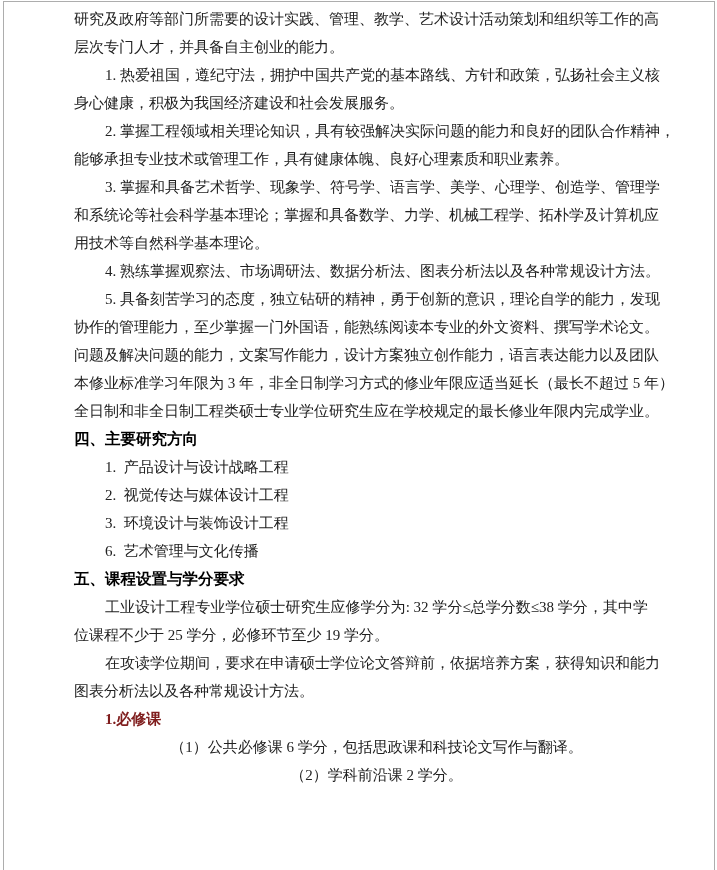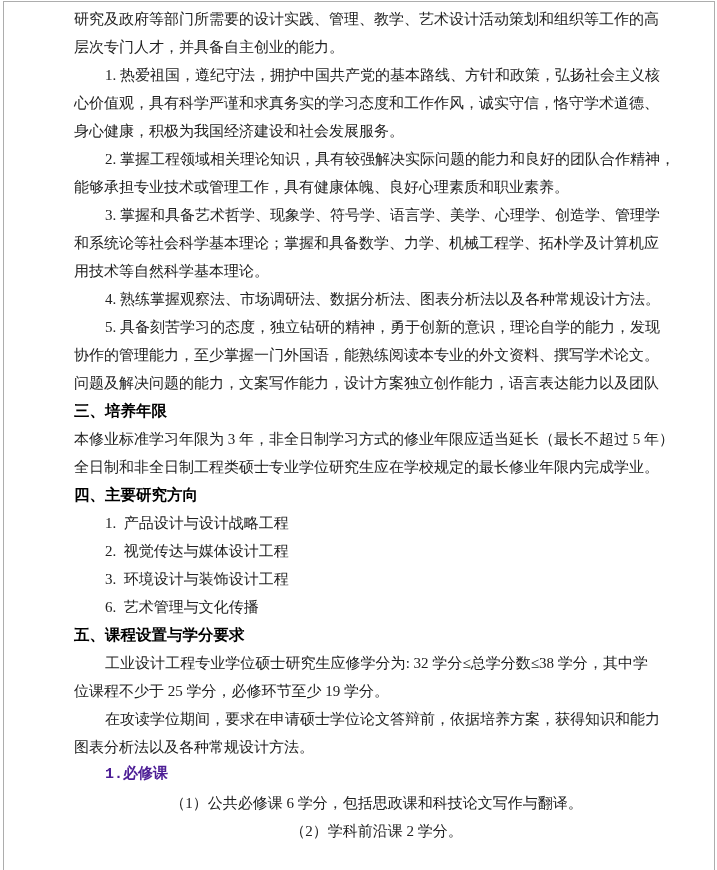--- a/index.html
+++ b/index.html
@@ -41,47 +41,45 @@
     text-align: justify;
     text-align-last: justify;
   }
   .heading {
     font-family: "Liberation Sans", "DejaVu Sans", sans-serif;
     font-weight: 700;
     color: #000000;
     font-size: 15.5px;
   }
   .subheading {
-    font-family: Liberation Mono, monospace;
+    font-family: Liberation Serif, serif;
     font-weight: 700;
-    color: #4c1d95;
+    color: #7f1d1d;
     padding-left: 31px;
   }
   .list { padding-left: 31px; }
 </style>
 </head>
 <body>
 
 <div class="page">
   <div class="content">
     <div class="line full">研究及政府等部门所需要的设计实践、管理、教学、艺术设计活动策划和组织等工作的高</div>
     <div class="line">层次专门人才，并具备自主创业的能力。</div>
     <div class="line indent full">1. 热爱祖国，遵纪守法，拥护中国共产党的基本路线、方针和政策，弘扬社会主义核</div>
-    <div class="line full">心价值观，具有科学严谨和求真务实的学习态度和工作作风，诚实守信，恪守学术道德、</div>
     <div class="line">身心健康，积极为我国经济建设和社会发展服务。</div>
     <div class="line indent full">2. 掌握工程领域相关理论知识，具有较强解决实际问题的能力和良好的团队合作精神，</div>
     <div class="line">能够承担专业技术或管理工作，具有健康体魄、良好心理素质和职业素养。</div>
     <div class="line indent full">3. 掌握和具备艺术哲学、现象学、符号学、语言学、美学、心理学、创造学、管理学</div>
     <div class="line full">和系统论等社会科学基本理论；掌握和具备数学、力学、机械工程学、拓朴学及计算机应</div>
     <div class="line">用技术等自然科学基本理论。</div>
     <div class="line indent">4. 熟练掌握观察法、市场调研法、数据分析法、图表分析法以及各种常规设计方法。</div>
     <div class="line indent full">5. 具备刻苦学习的态度，独立钻研的精神，勇于创新的意识，理论自学的能力，发现</div>
     <div class="line">协作的管理能力，至少掌握一门外国语，能熟练阅读本专业的外文资料、撰写学术论文。</div>
     <div class="line full">问题及解决问题的能力，文案写作能力，设计方案独立创作能力，语言表达能力以及团队</div>
-    <div class="line heading">三、培养年限</div>
     <div class="line full">本修业标准学习年限为 3 年，非全日制学习方式的修业年限应适当延长（最长不超过 5 年）</div>
     <div class="line">全日制和非全日制工程类硕士专业学位研究生应在学校规定的最长修业年限内完成学业。</div>
     <div class="line heading">四、主要研究方向</div>
     <div class="line list">1.  产品设计与设计战略工程</div>
     <div class="line list">2.  视觉传达与媒体设计工程</div>
     <div class="line list">3.  环境设计与装饰设计工程</div>
     <div class="line list">6.  艺术管理与文化传播</div>
     <div class="line heading">五、课程设置与学分要求</div>
     <div class="line indent full">工业设计工程专业学位硕士研究生应修学分为: 32 学分≤总学分数≤38 学分，其中学</div>
     <div class="line">位课程不少于 25 学分，必修环节至少 19 学分。</div>

